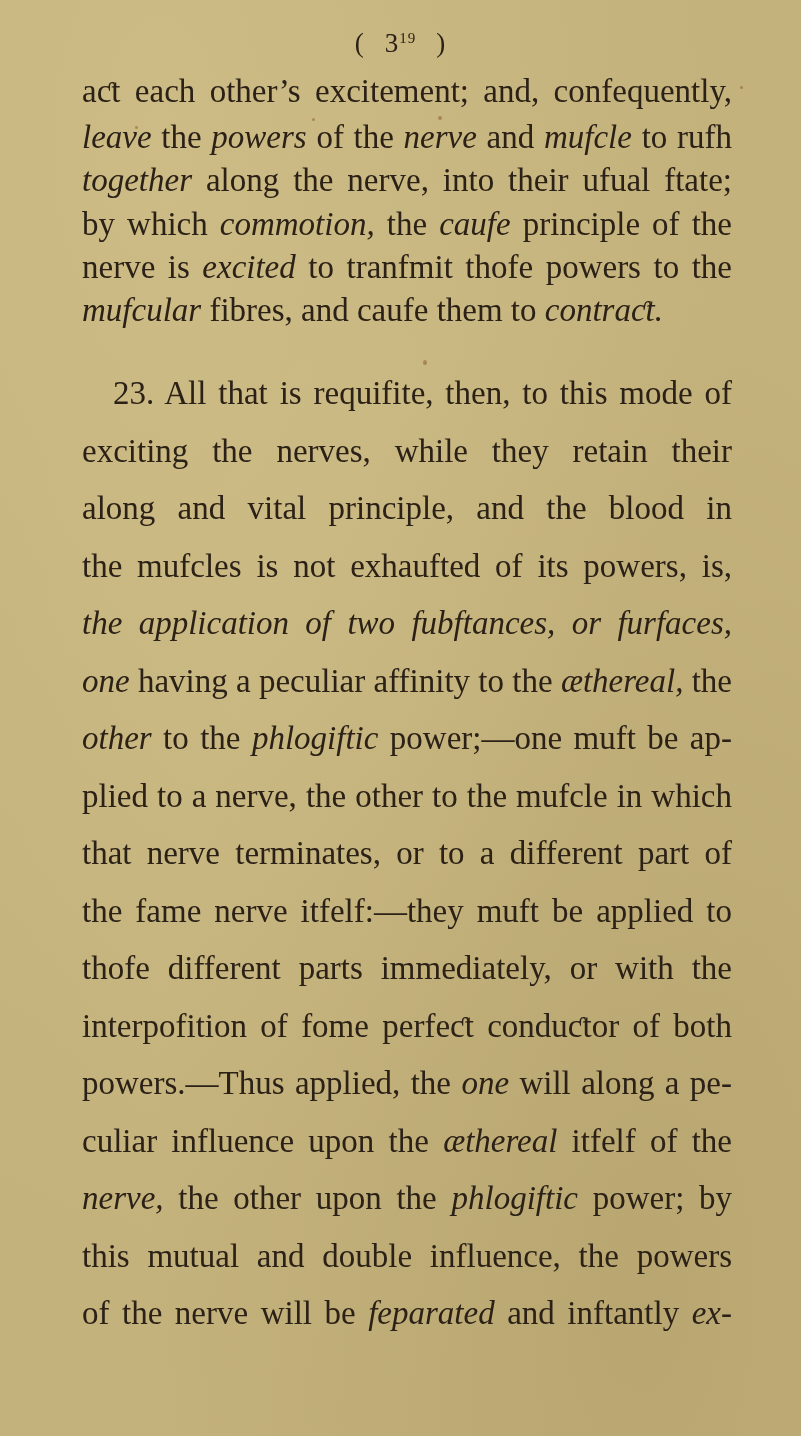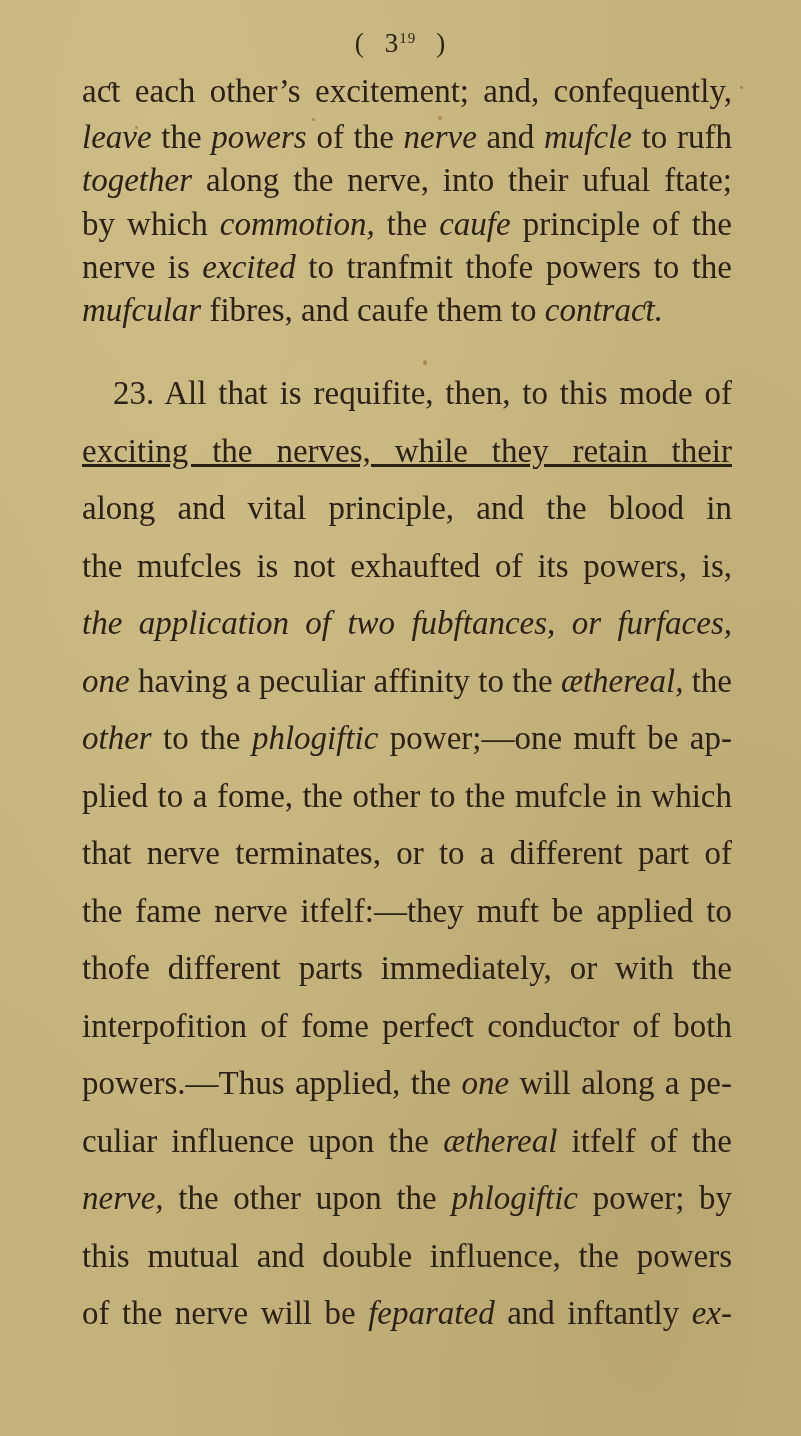--- a/index.html
+++ b/index.html
@@ -40,27 +40,27 @@
     <span class="paren">(</span><span>3</span><sup>19</sup><span class="paren">)</span>
   </div>
   <div id="body-text">
       <div class="line" style="top: 57px;"><span>aƈt each other’s excitement; and, confequently,</span></div>
       <div class="line" style="top: 103px;"><i>leave</i><span> the </span><i>powers</i><span> of the </span><i>nerve</i><span> and </span><i>mufcle</i><span> to rufh</span></div>
       <div class="line" style="top: 146px;"><i>together</i><span> along the nerve, into their ufual ftate;</span></div>
       <div class="line" style="top: 190px;"><span>by which </span><i>commotion,</i><span> the </span><i>caufe</i><span> principle of the</span></div>
       <div class="line" style="top: 233px;"><span>nerve is </span><i>excited</i><span> to tranfmit thofe powers to the</span></div>
       <div class="line last" style="top: 276px;"><i>mufcular</i><span> fibres, and caufe them to </span><i>contraƈt.</i></div>
       <div class="line indent" style="top: 359px;"><span>23. All that is requifite, then, to this mode of</span></div>
-      <div class="line" style="top: 417px; text-decoration: underline;"><span>exciting the nerves, while they retain their</span></div>
+      <div class="line" style="top: 417px;"><span>exciting the nerves, while they retain their</span></div>
       <div class="line" style="top: 474px;"><span>along and vital principle, and the blood in</span></div>
       <div class="line" style="top: 532px;"><span>the mufcles is not exhaufted of its powers, is,</span></div>
       <div class="line" style="top: 589px; font-style: italic;"><span>the application of two fubftances, or furfaces,</span></div>
       <div class="line" style="top: 647px;"><i>one</i><span> having a peculiar affinity to the </span><i>æthereal,</i><span> the</span></div>
       <div class="line" style="top: 704px;"><i>other</i><span> to the </span><i>phlogiftic</i><span> power;—one muft be ap-</span></div>
-      <div class="line" style="top: 762px;"><span>plied to a fome, the other to the mufcle in which</span></div>
+      <div class="line" style="top: 762px;"><span>plied to a nerve, the other to the mufcle in which</span></div>
       <div class="line" style="top: 819px;"><span>that nerve terminates, or to a different part of</span></div>
       <div class="line" style="top: 877px;"><span>the fame nerve itfelf:—they muft be applied to</span></div>
       <div class="line" style="top: 934px;"><span>thofe different parts immediately, or with the</span></div>
       <div class="line" style="top: 992px;"><span>interpofition of fome perfeƈt conduƈtor of both</span></div>
       <div class="line" style="top: 1049px;"><span>powers.—Thus applied, the </span><i>one</i><span> will along a pe-</span></div>
       <div class="line" style="top: 1107px;"><span>culiar influence upon the </span><i>æthereal</i><span> itfelf of the</span></div>
       <div class="line" style="top: 1164px;"><i>nerve,</i><span> the other upon the </span><i>phlogiftic</i><span> power; by</span></div>
       <div class="line" style="top: 1222px;"><span>this mutual and double influence, the powers</span></div>
       <div class="line" style="top: 1279px;"><span>of the nerve will be </span><i>feparated</i><span> and inftantly </span><i>ex-</i></div>
     </div>

